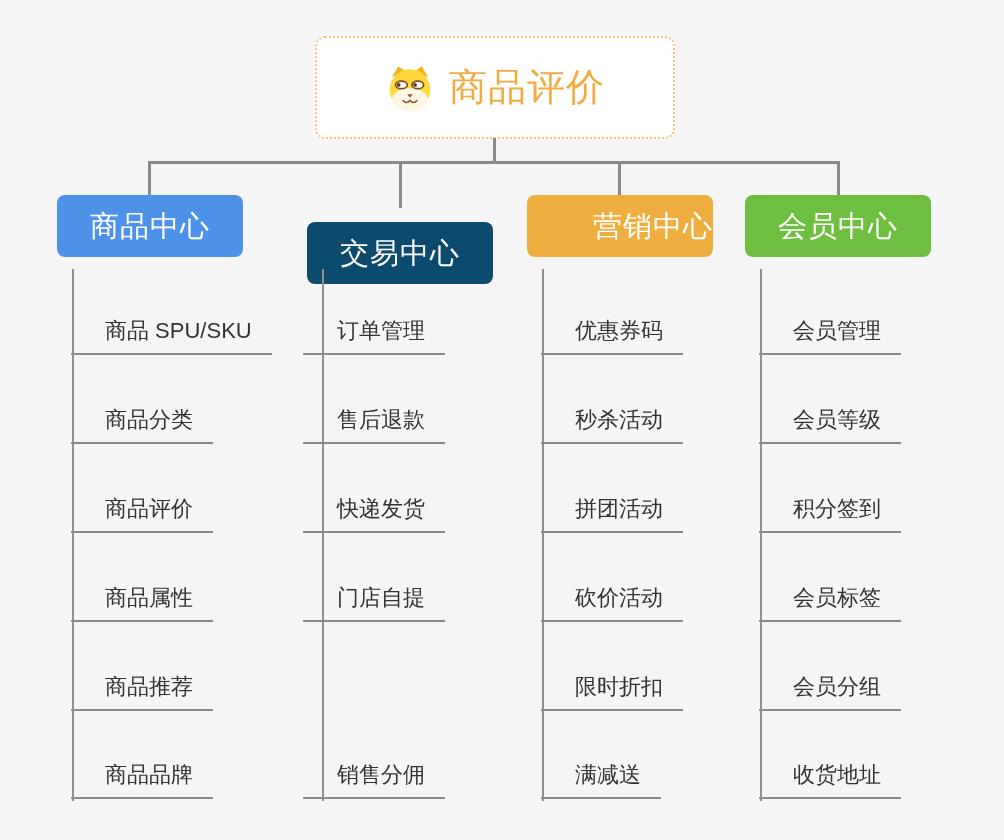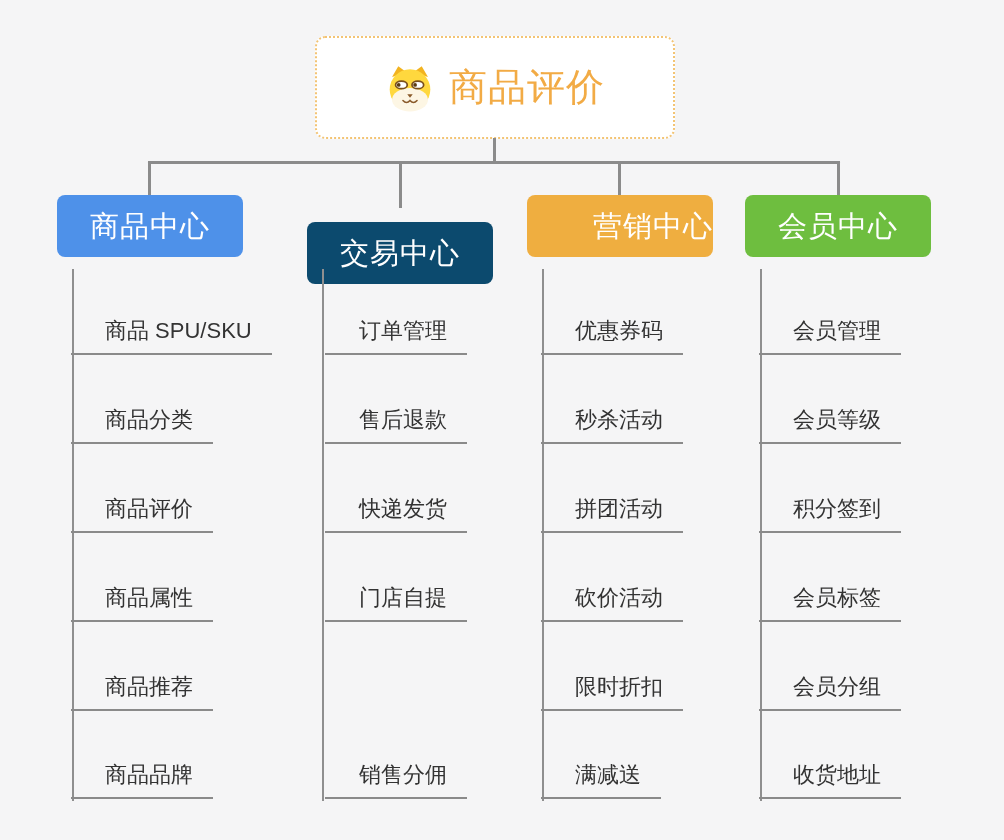--- a/index.html
+++ b/index.html
@@ -53,21 +53,21 @@
   .branch-4{left:745px;}
   
   .leaf{
     position:absolute;
     font-size:22px;color:#333333;line-height:28px;
     padding:0 20px 8px 34px;
     border-bottom:2px solid #8a8a8a;
     white-space:nowrap;
   }
   .c1{left:71px;}
-  .c2{left:325px;text-align:right;}
+  .c2{left:303px;text-align:right;}
   .c3{left:541px;}
   .c4{left:759px;}
   .r1{top:317px;}
   .r2{top:406px;}
   .r3{top:495px;}
   .r4{top:584px;}
   .r5{top:673px;}
   .r6{top:761px;}
 </style>
 </head>

